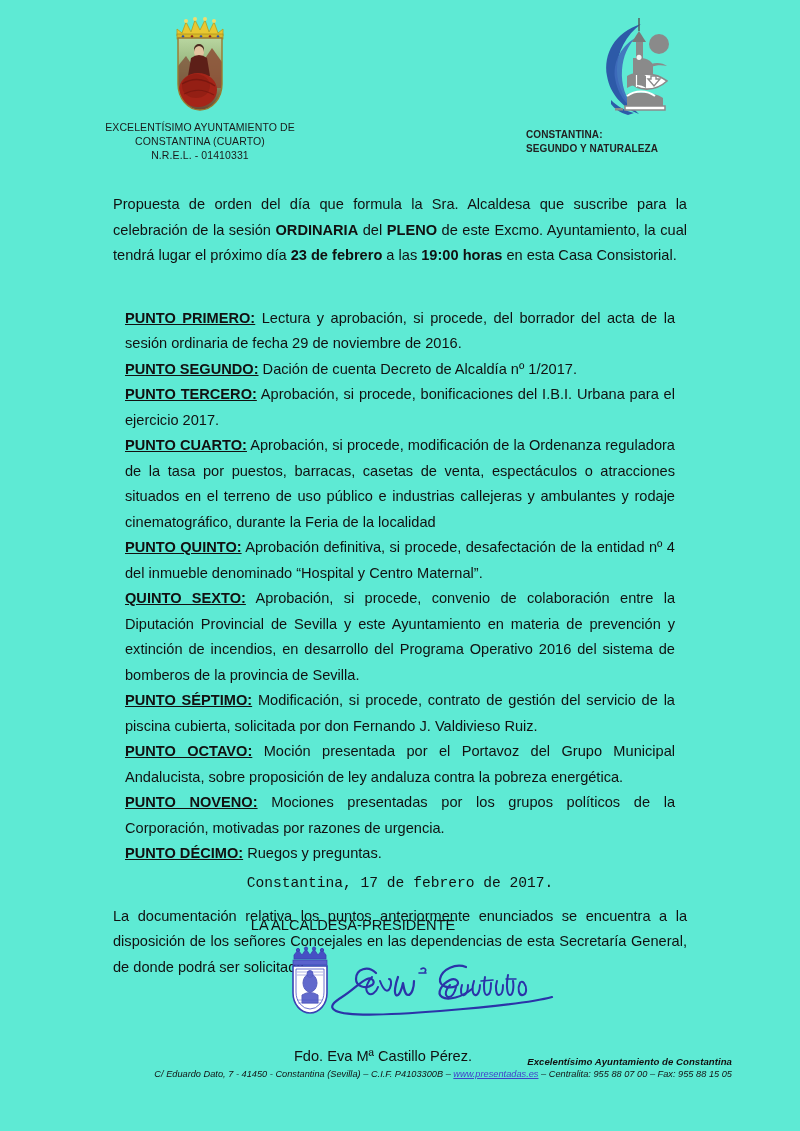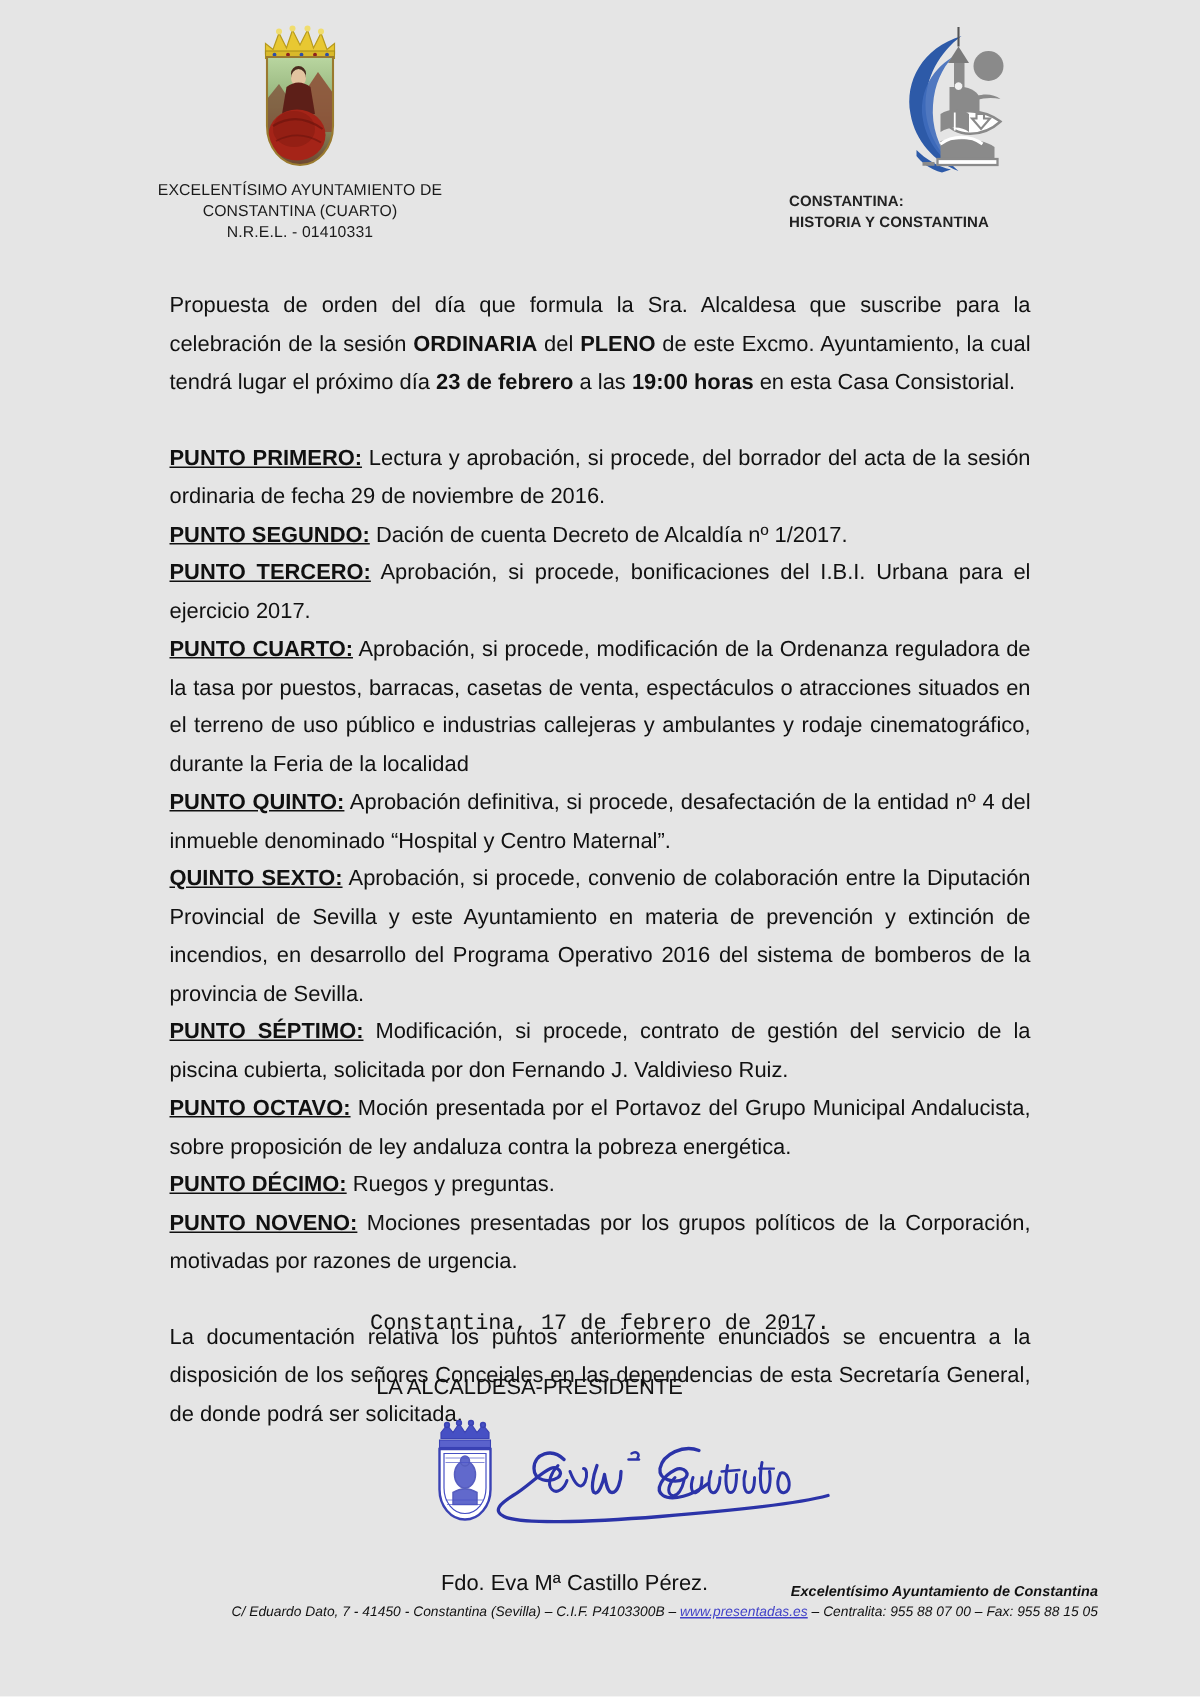--- a/index.html
+++ b/index.html
@@ -8,21 +8,21 @@
     background: #ffffff;
   }
   body {
     font-family: "Liberation Sans", sans-serif;
     color: #000000;
   }
   .page {
     position: relative;
     width: 800px;
     height: 1131px;
-    background: #e5e5e5;
+    background: #5eead4;
     overflow: hidden;
     box-sizing: border-box;
   }
 
   
   .header {
     position: absolute;
     top: 0;
     left: 0;
     width: 800px;
@@ -85,21 +85,21 @@
     text-align: justify;
   }
   .spacer-para { height: 25px; }
   b, .b { font-weight: bold; }
   .pt {
     font-weight: bold;
     text-decoration: underline;
   }
 
   
-  .items { margin: 0; }
+  .items { margin: 12px; }
   .item {
     margin: 0;
     text-align: justify;
   }
 
   
   .sign-date {
     position: absolute;
     left: 113px;
     top: 875px;
@@ -245,41 +245,41 @@
           <path d="M32,58 C38,54 46,54 51,58 L51,70 C46,66 38,66 32,70 Z" fill="#8a8a8a"></path>
           <path d="M41.5,57 L41.5,69" stroke="#ffffff" stroke-width="1.2"></path>
 
           <path d="M32,76 L32,88 L68,88 L68,80 C60,74 44,74 32,76 Z" fill="#8a8a8a"></path>
           <path d="M32,78 C40,72 52,72 60,78" fill="none" stroke="#ffffff" stroke-width="2"></path>
           <rect x="30" y="88" width="40" height="4" fill="#ffffff" stroke="#8a8a8a" stroke-width="1.5"></rect>
           <rect x="20" y="90" width="8" height="2.5" fill="#8a8a8a"></rect>
         </svg>
       </div>
       <div class="header-text-right">CONSTANTINA:</div>
-      <div class="header-text-right">HISTORIA Y CONSTANTINA</div>
+      <div class="header-text-right">SEGUNDO Y NATURALEZA</div>
     </div>
   </div>
 
   <div class="doc-body">
 
     <p class="para"><span>Propuesta de orden del día que formula la Sra. Alcaldesa que suscribe para la celebración de la sesión </span><span class="b">ORDINARIA</span><span> del </span><span class="b">PLENO</span><span> de este Excmo. Ayuntamiento, la cual tendrá lugar el próximo día </span><span class="b">23 de febrero</span><span> a las </span><span class="b">19:00 horas</span><span> en esta Casa Consistorial.</span></p>
 
     <div class="spacer-para"></div>
 
     <div class="items">
       <p class="item"><span class="pt">PUNTO PRIMERO:</span><span> Lectura y aprobación, si procede, del borrador del acta de la sesión ordinaria de fecha 29 de noviembre de 2016.</span></p>
       <p class="item"><span class="pt">PUNTO SEGUNDO:</span><span> Dación de cuenta Decreto de Alcaldía nº 1/2017.</span></p>
       <p class="item"><span class="pt">PUNTO TERCERO:</span><span> Aprobación, si procede, bonificaciones del I.B.I. Urbana para el ejercicio 2017.</span></p>
       <p class="item"><span class="pt">PUNTO CUARTO:</span><span> Aprobación, si procede, modificación de la Ordenanza reguladora de la tasa por puestos, barracas, casetas de venta, espectáculos o atracciones situados en el terreno de uso público e industrias callejeras y ambulantes y rodaje cinematográfico, durante la Feria de la localidad</span></p>
       <p class="item"><span class="pt">PUNTO QUINTO:</span><span> Aprobación definitiva, si procede, desafectación de la entidad nº 4 del inmueble denominado “Hospital y Centro Maternal”.</span></p>
       <p class="item"><span class="pt">QUINTO SEXTO:</span><span> Aprobación, si procede, convenio de colaboración entre la Diputación Provincial de Sevilla y este Ayuntamiento en materia de prevención y extinción de incendios, en desarrollo del Programa Operativo 2016 del sistema de bomberos de la provincia de Sevilla.</span></p>
       <p class="item"><span class="pt">PUNTO SÉPTIMO:</span><span> Modificación, si procede, contrato de gestión del servicio de la piscina cubierta, solicitada por don Fernando J. Valdivieso Ruiz.</span></p>
       <p class="item"><span class="pt">PUNTO OCTAVO:</span><span> Moción presentada por el Portavoz del Grupo Municipal Andalucista, sobre proposición de ley andaluza contra la pobreza energética.</span></p>
+      <p class="item"><span class="pt">PUNTO NOVENO:</span><span> Mociones presentadas por los grupos políticos de la Corporación, motivadas por razones de urgencia.</span></p>
       <p class="item"><span class="pt">PUNTO DÉCIMO:</span><span> Ruegos y preguntas.</span></p>
-      <p class="item"><span class="pt">PUNTO NOVENO:</span><span> Mociones presentadas por los grupos políticos de la Corporación, motivadas por razones de urgencia.</span></p>
     </div>
 
     <div class="spacer-para"></div>
 
     <p class="para">La documentación relativa los puntos anteriormente enunciados se encuentra a la disposición de los señores Concejales en las dependencias de esta Secretaría General, de donde podrá ser solicitada.</p>
   </div>
 
   <div class="sign-date">Constantina, 17 de febrero de 2017.</div>
   <div class="sign-title">LA ALCALDESA-PRESIDENTE</div>
 

